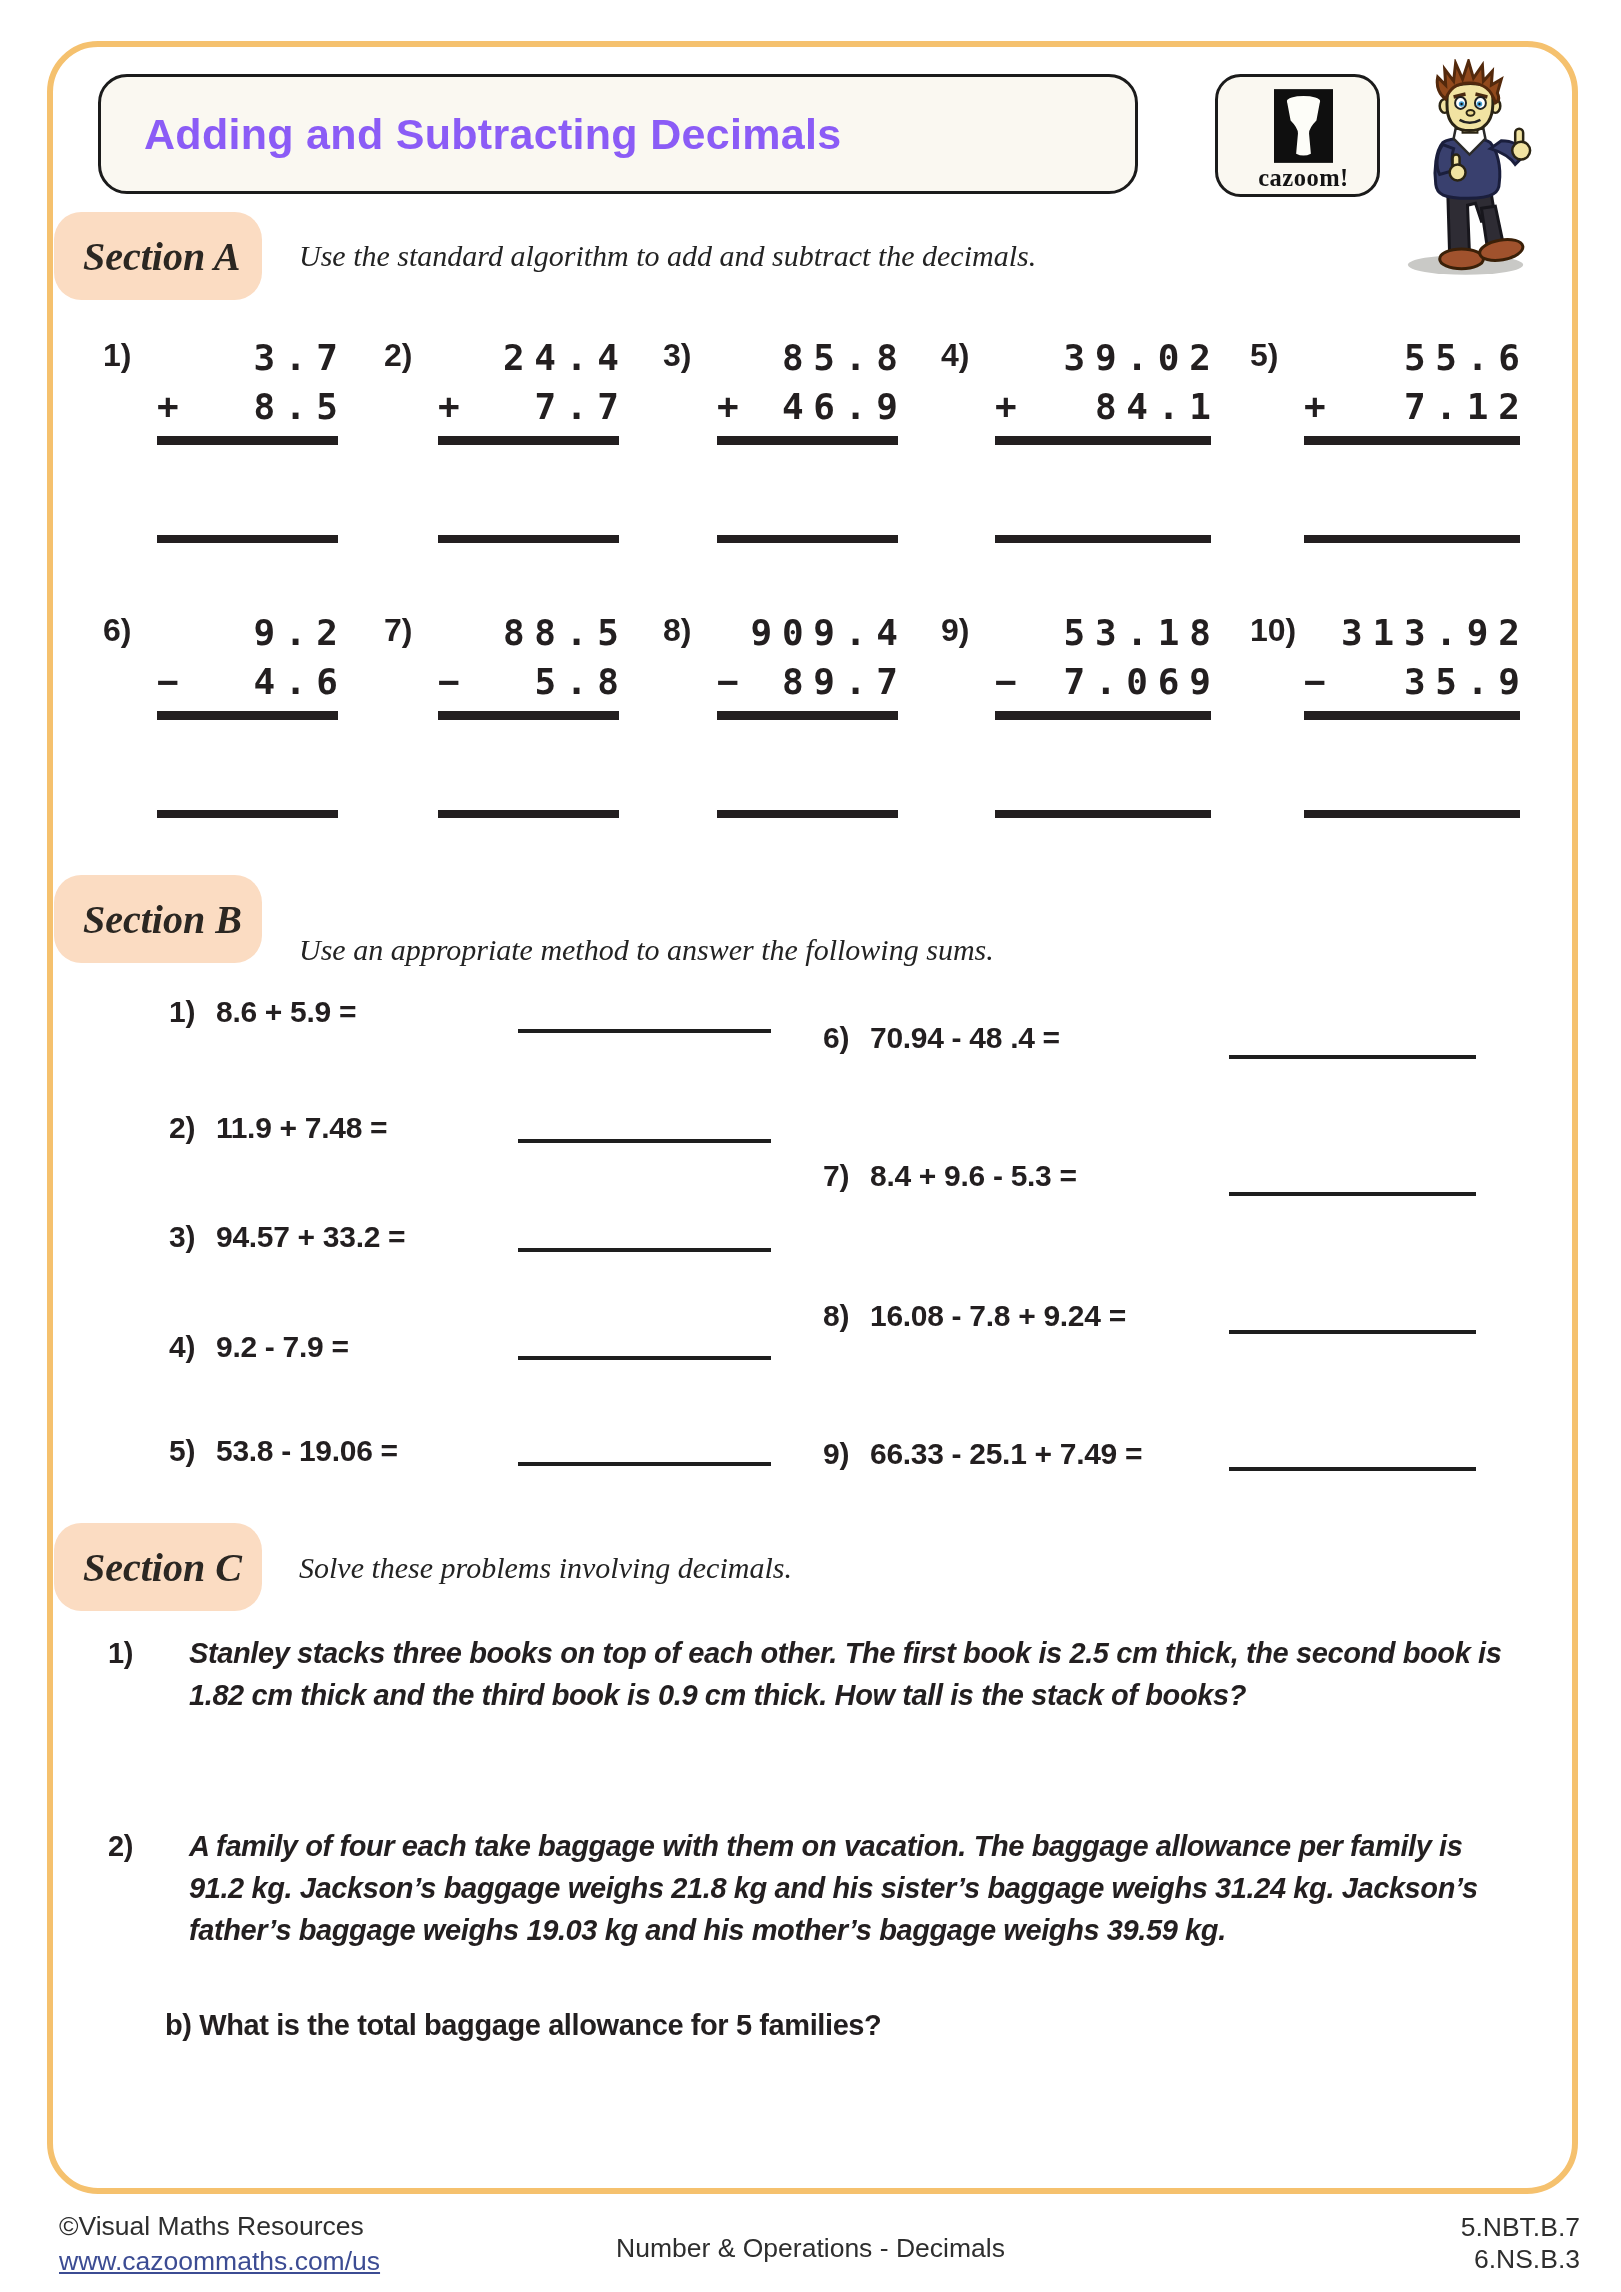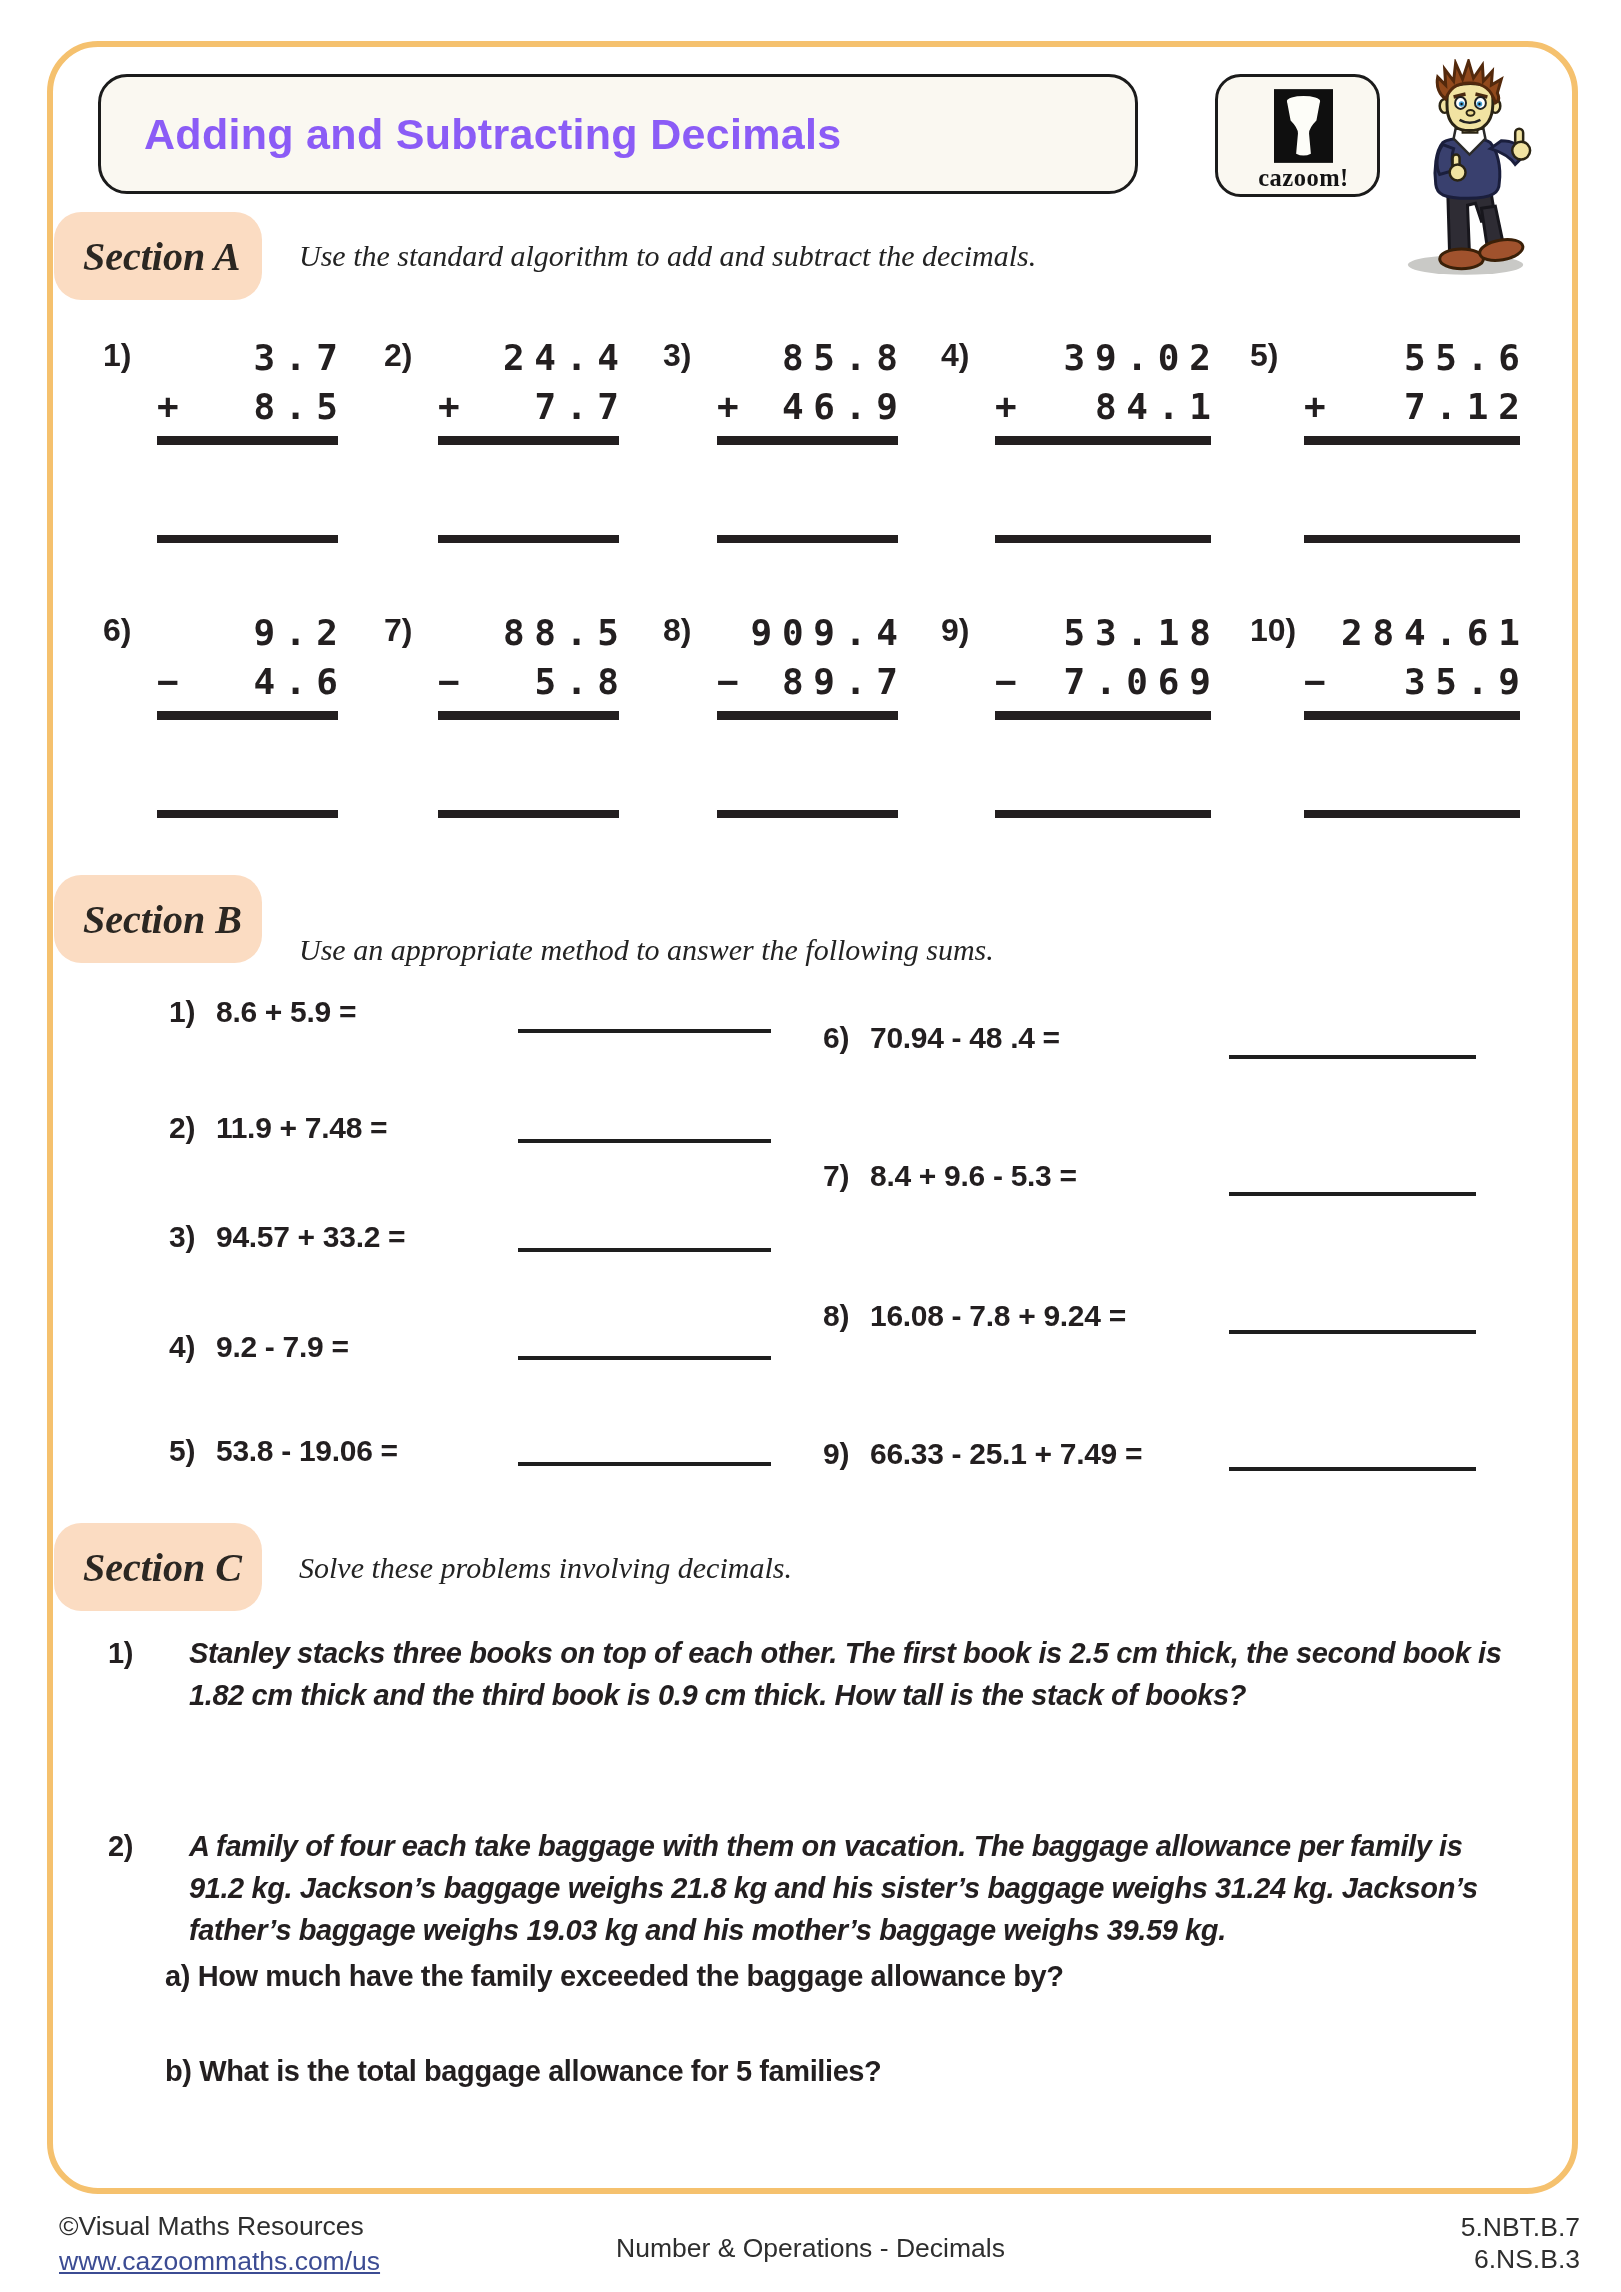--- a/index.html
+++ b/index.html
@@ -263,21 +263,21 @@
         <span class="vp-op">−</span>
         <span class="vp-num">7.069</span>
       </div>
     <div class="vp-line"></div>
     <div class="vp-line vp-answer"></div>
   </div>
 </div>
 <div class="vp wide" style="left:1250px;top:608px">
   <span class="vp-label">10)</span>
   <div class="vp-body">
-    <div class="vp-top">284.61</div>
+    <div class="vp-top">313.92</div>
     <div class="vp-row2">
         <span class="vp-op">−</span>
         <span class="vp-num">35.9</span>
       </div>
     <div class="vp-line"></div>
     <div class="vp-line vp-answer"></div>
   </div>
 </div>
 
 <div class="sec-label" style="top:875px">
@@ -318,21 +318,20 @@
 <div class="sec-instr" style="top:1551px">Solve these problems involving decimals.</div>
 
 <div class="c-item" style="left:108px;top:1632px">
   <span class="c-n">1)</span>
   <div class="c-text">Stanley stacks three books on top of each other. The first book is 2.5 cm thick, the second book is 1.82 cm thick and the third book is 0.9 cm thick. How tall is the stack of books?</div>
 </div>
 
 <div class="c-item" style="left:108px;top:1825px">
   <span class="c-n">2)</span>
   <div class="c-text">A family of four each take baggage with them on vacation. The baggage allowance per family is 91.2 kg. Jackson’s baggage weighs 21.8 kg and his sister’s baggage weighs 31.24 kg. Jackson’s father’s baggage weighs 19.03 kg and his mother’s baggage weighs 39.59 kg.</div>
-  <div class="c-sub-a">a) How much have the family exceeded the baggage allowance by?</div>
   <div class="c-sub-b">b) What is the total baggage allowance for 5 families?</div>
 </div>
 
 <div class="footer-left">
   <span>©Visual Maths Resources</span>
   <a class="footer-link">www.cazoommaths.com/us</a>
 </div>
 <div class="footer-center">Number &amp; Operations - Decimals</div>
 <div class="footer-right">
   <div>5.NBT.B.7</div>

